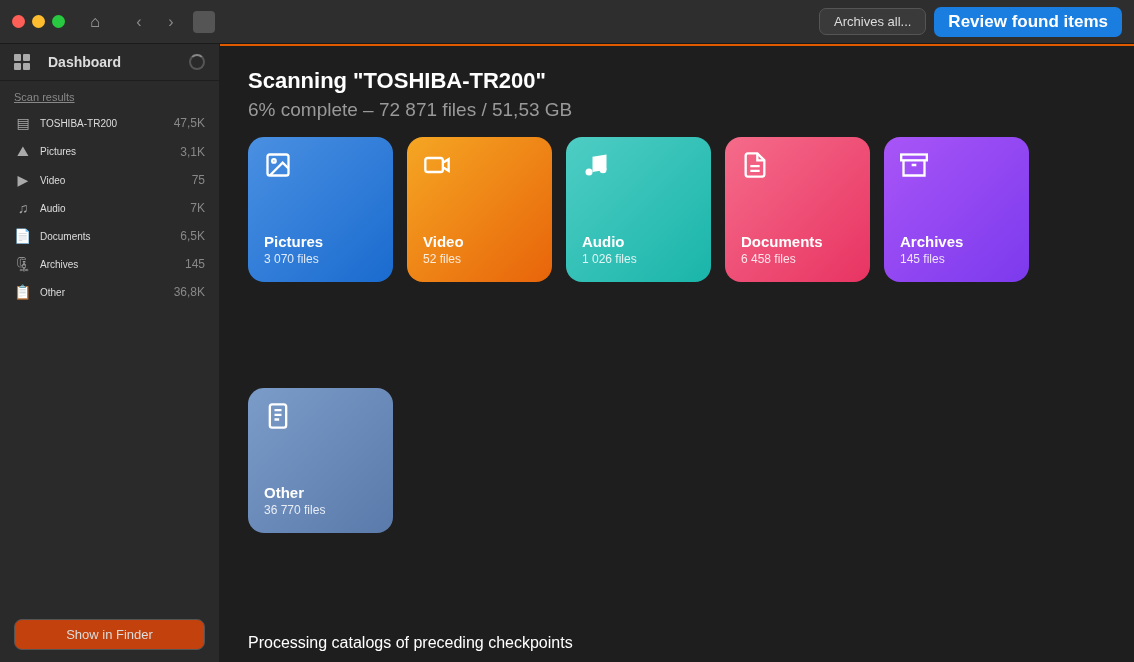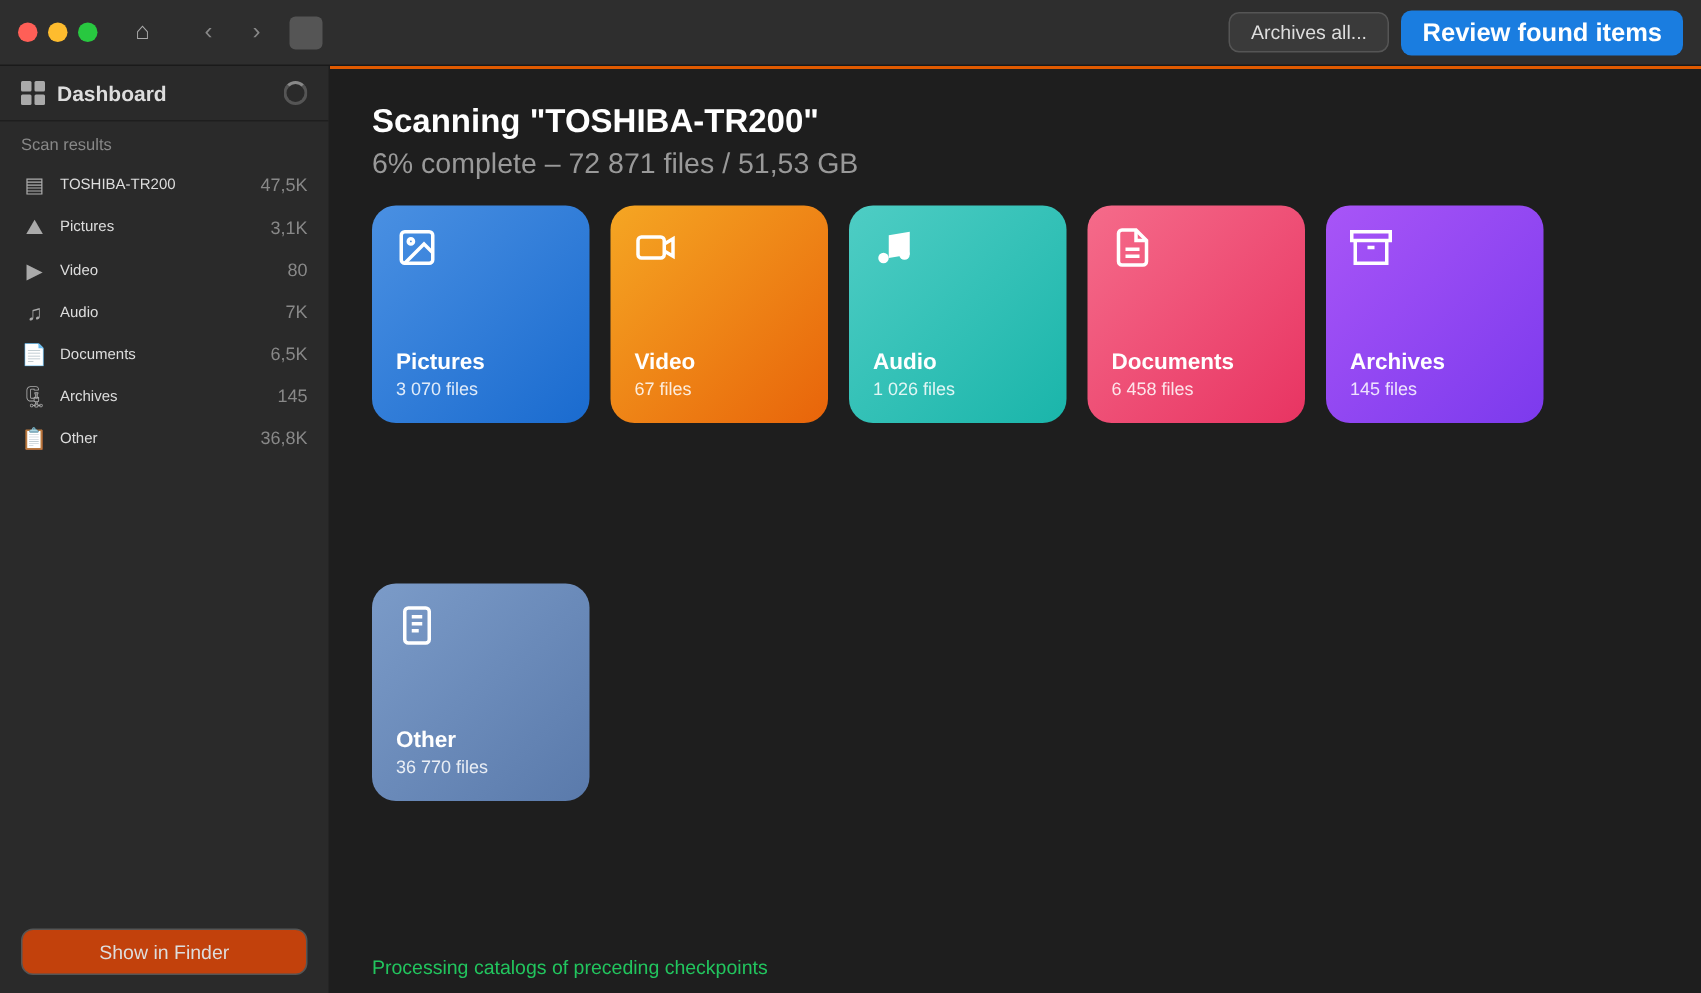--- a/index.html
+++ b/index.html
@@ -125,21 +125,21 @@
       justify-content: space-between;
       padding: 10px 14px;
       border-bottom: 1px solid #1e1e1e;
     }
     .sidebar-title {
       color: #ddd;
       font-size: 14px;
       font-weight: 600;
       display: flex;
       align-items: flex-end;
-      gap: 8px;
+      gap: 18px;
     }
     .sidebar-title-icon {
       width: 16px;
       height: 16px;
       display: grid;
       grid-template-columns: 1fr 1fr;
       gap: 2px;
     }
     .sidebar-title-icon span {
       background: #aaa;
@@ -153,20 +153,21 @@
       border-radius: 50%;
       animation: spin 1s linear infinite;
     }
     @keyframes spin { to { transform: rotate(360deg); } }
 
     .scan-results-label {
       color: #888;
       font-size: 11px;
       padding: 10px 14px 6px;
       text-transform: none;
+      text-decoration: underline;
     }
 
     .sidebar-item {
       display: flex;
       align-items: center;
       padding: 6px 14px;
       cursor: pointer;
       border-radius: 0;
       gap: 8px;
     }
@@ -269,22 +270,22 @@
       font-weight: 700;
       margin-bottom: 2px;
     }
     .card-count {
       color: rgba(255,255,255,0.85);
       font-size: 12px;
     }
 
     .status-bar {
       padding: 10px 28px;
-      color: #22c55e;
-      font-size: 13px;
+      color: #ffffff;
+      font-size: 16px;
     }
 
     
     .icon-svg {
       width: 28px;
       height: 28px;
     }
   </style>
 </head>
 <body>
@@ -331,21 +332,21 @@
     <span class="sidebar-item-count">47,5K</span>
   </div>
         <div class="sidebar-item">
     <span class="sidebar-item-icon">⛰</span>
     <span class="sidebar-item-label">Pictures</span>
     <span class="sidebar-item-count">3,1K</span>
   </div>
         <div class="sidebar-item">
     <span class="sidebar-item-icon">▶</span>
     <span class="sidebar-item-label">Video</span>
-    <span class="sidebar-item-count">80</span>
+    <span class="sidebar-item-count">75</span>
   </div>
         <div class="sidebar-item">
     <span class="sidebar-item-icon">♫</span>
     <span class="sidebar-item-label">Audio</span>
     <span class="sidebar-item-count">7K</span>
   </div>
         <div class="sidebar-item">
     <span class="sidebar-item-icon">📄</span>
     <span class="sidebar-item-label">Documents</span>
     <span class="sidebar-item-count">6,5K</span>
@@ -382,21 +383,21 @@
             </svg></div>
     <div class="card-name">Pictures</div>
     <div class="card-count">3 070 files</div>
   </div>
         <div class="card card-video">
     <div class="card-icon"><svg class="icon-svg" viewBox="0 0 24 24" fill="none" stroke="white" stroke-width="2">
               <rect x="2" y="6" width="15" height="12" rx="2"></rect>
               <polyline points="17 10 22 7 22 17 17 14"></polyline>
             </svg></div>
     <div class="card-name">Video</div>
-    <div class="card-count">67 files</div>
+    <div class="card-count">52 files</div>
   </div>
         <div class="card card-audio">
     <div class="card-icon"><svg class="icon-svg" viewBox="0 0 24 24" fill="white">
               <path d="M9 18V5l12-2v13"></path>
               <circle cx="6" cy="18" r="3"></circle>
               <circle cx="18" cy="16" r="3"></circle>
             </svg></div>
     <div class="card-name">Audio</div>
     <div class="card-count">1 026 files</div>
   </div>

